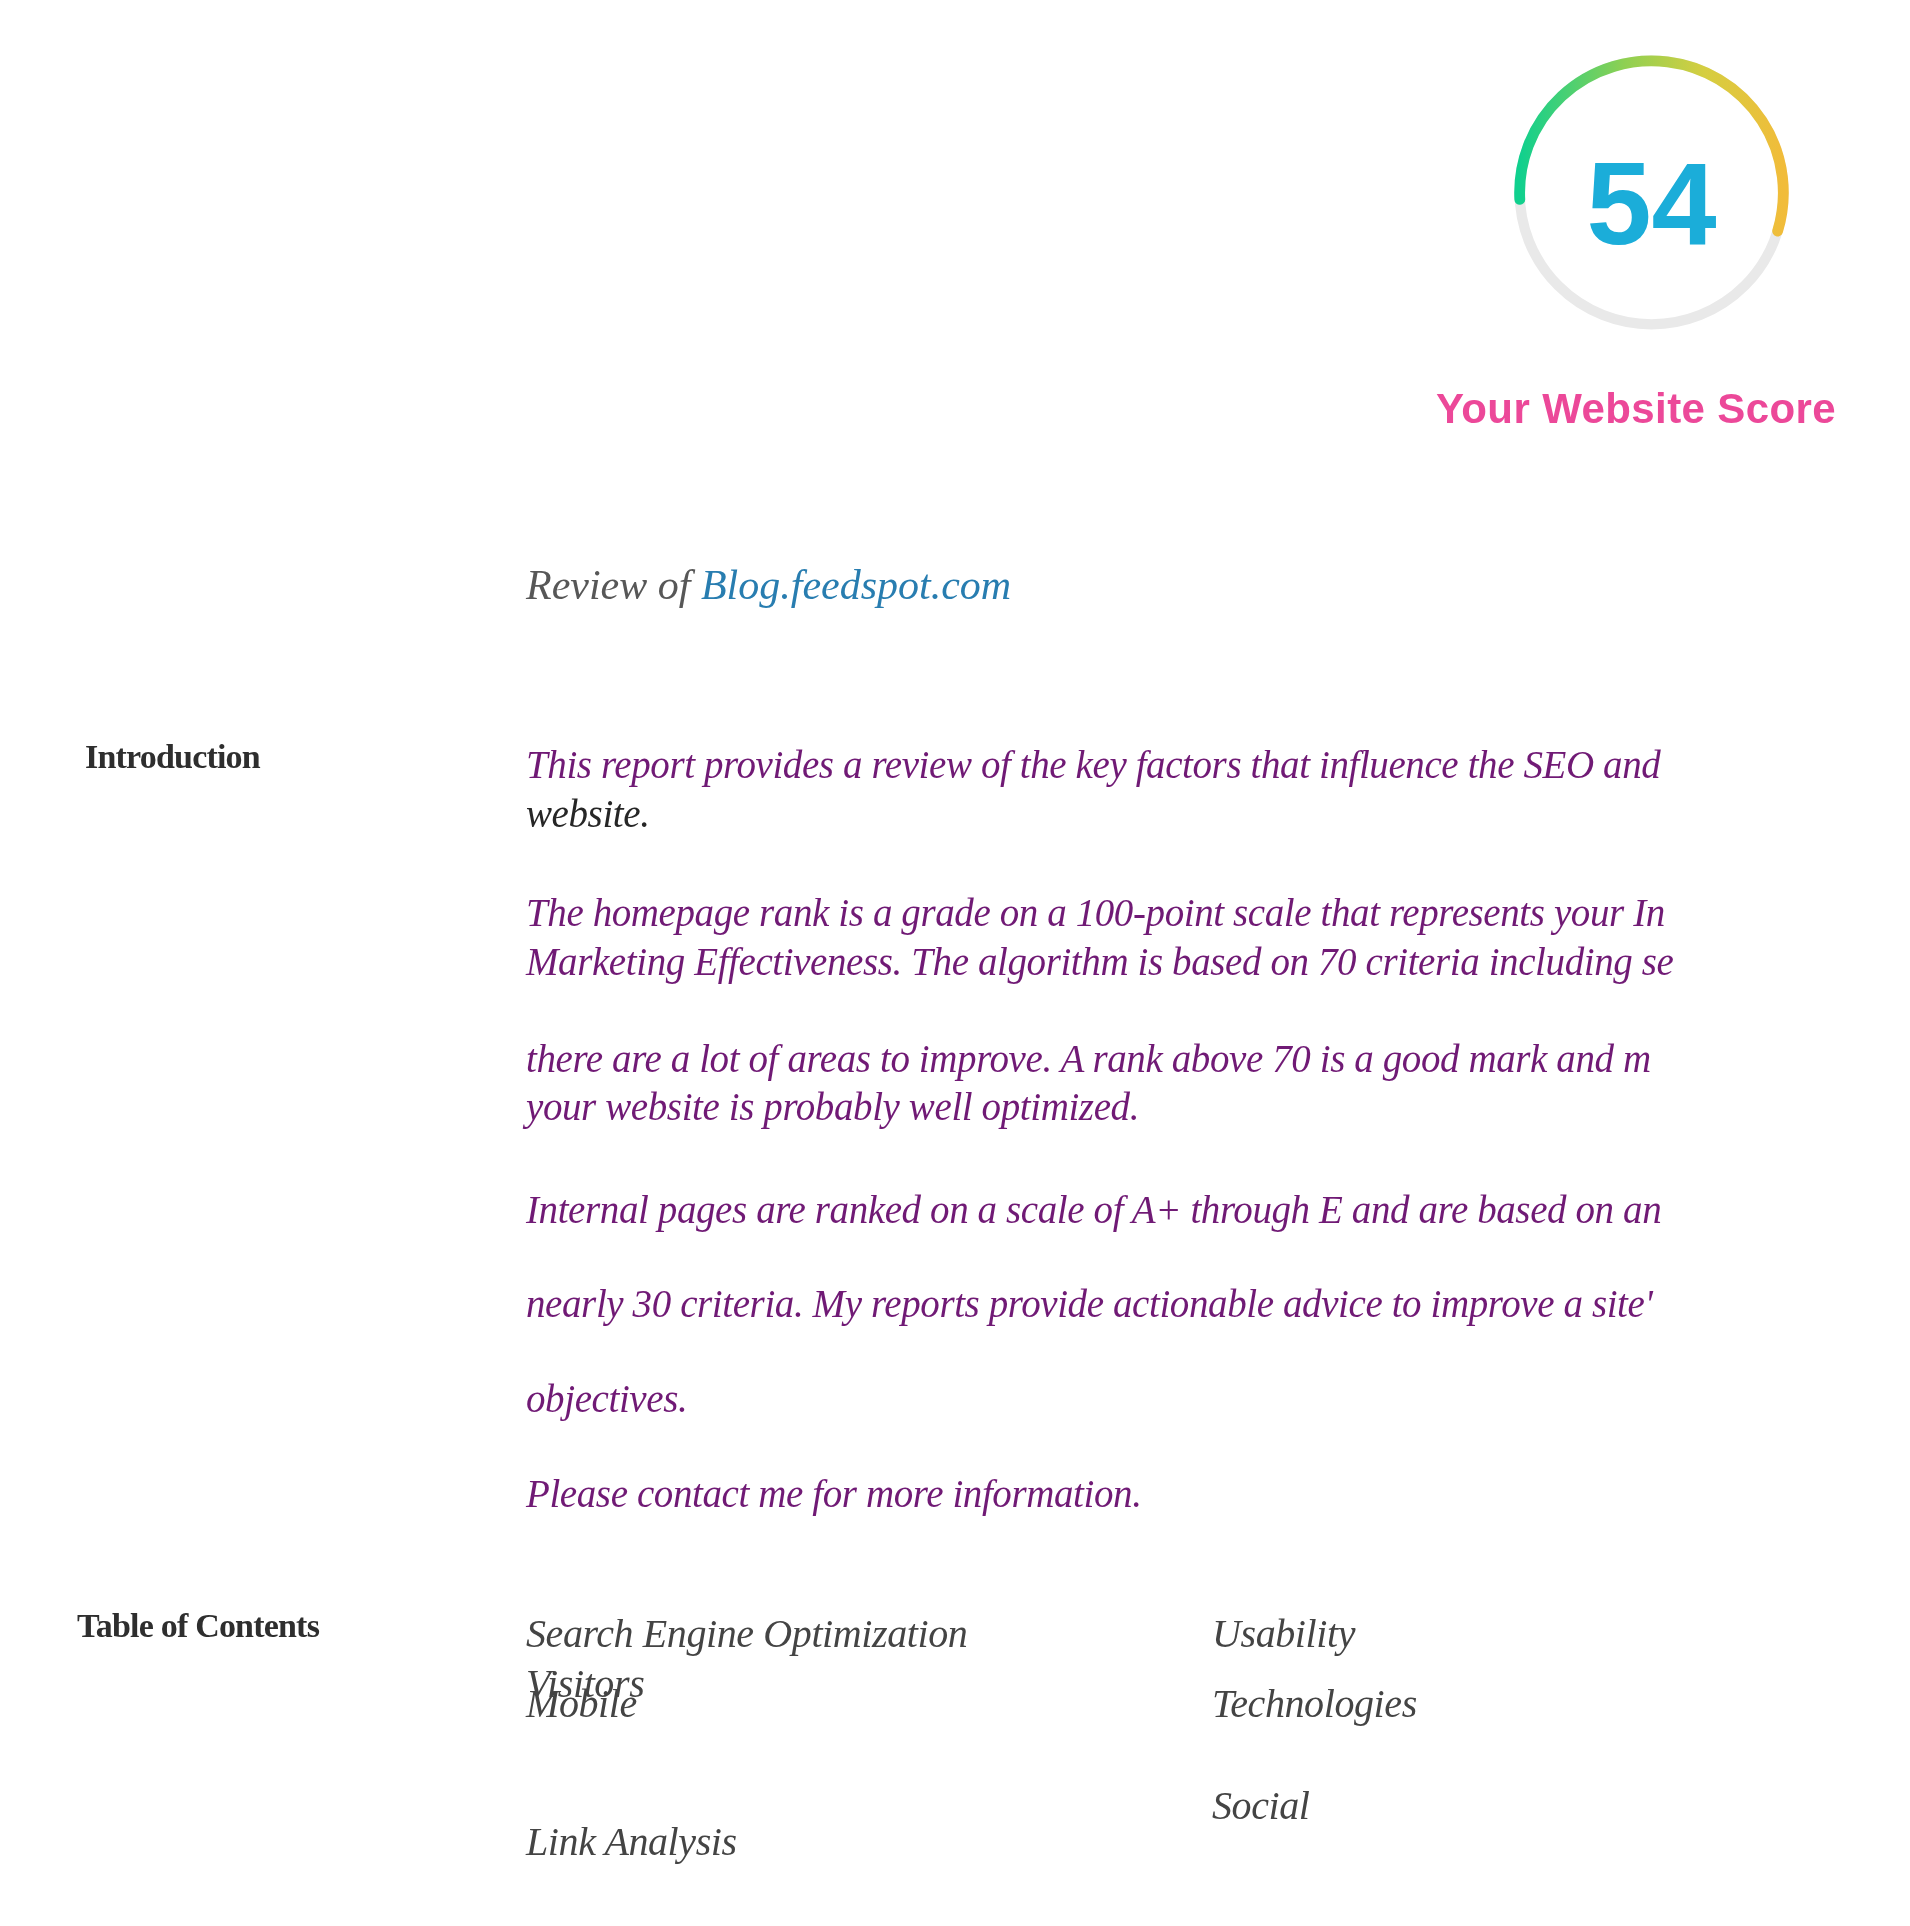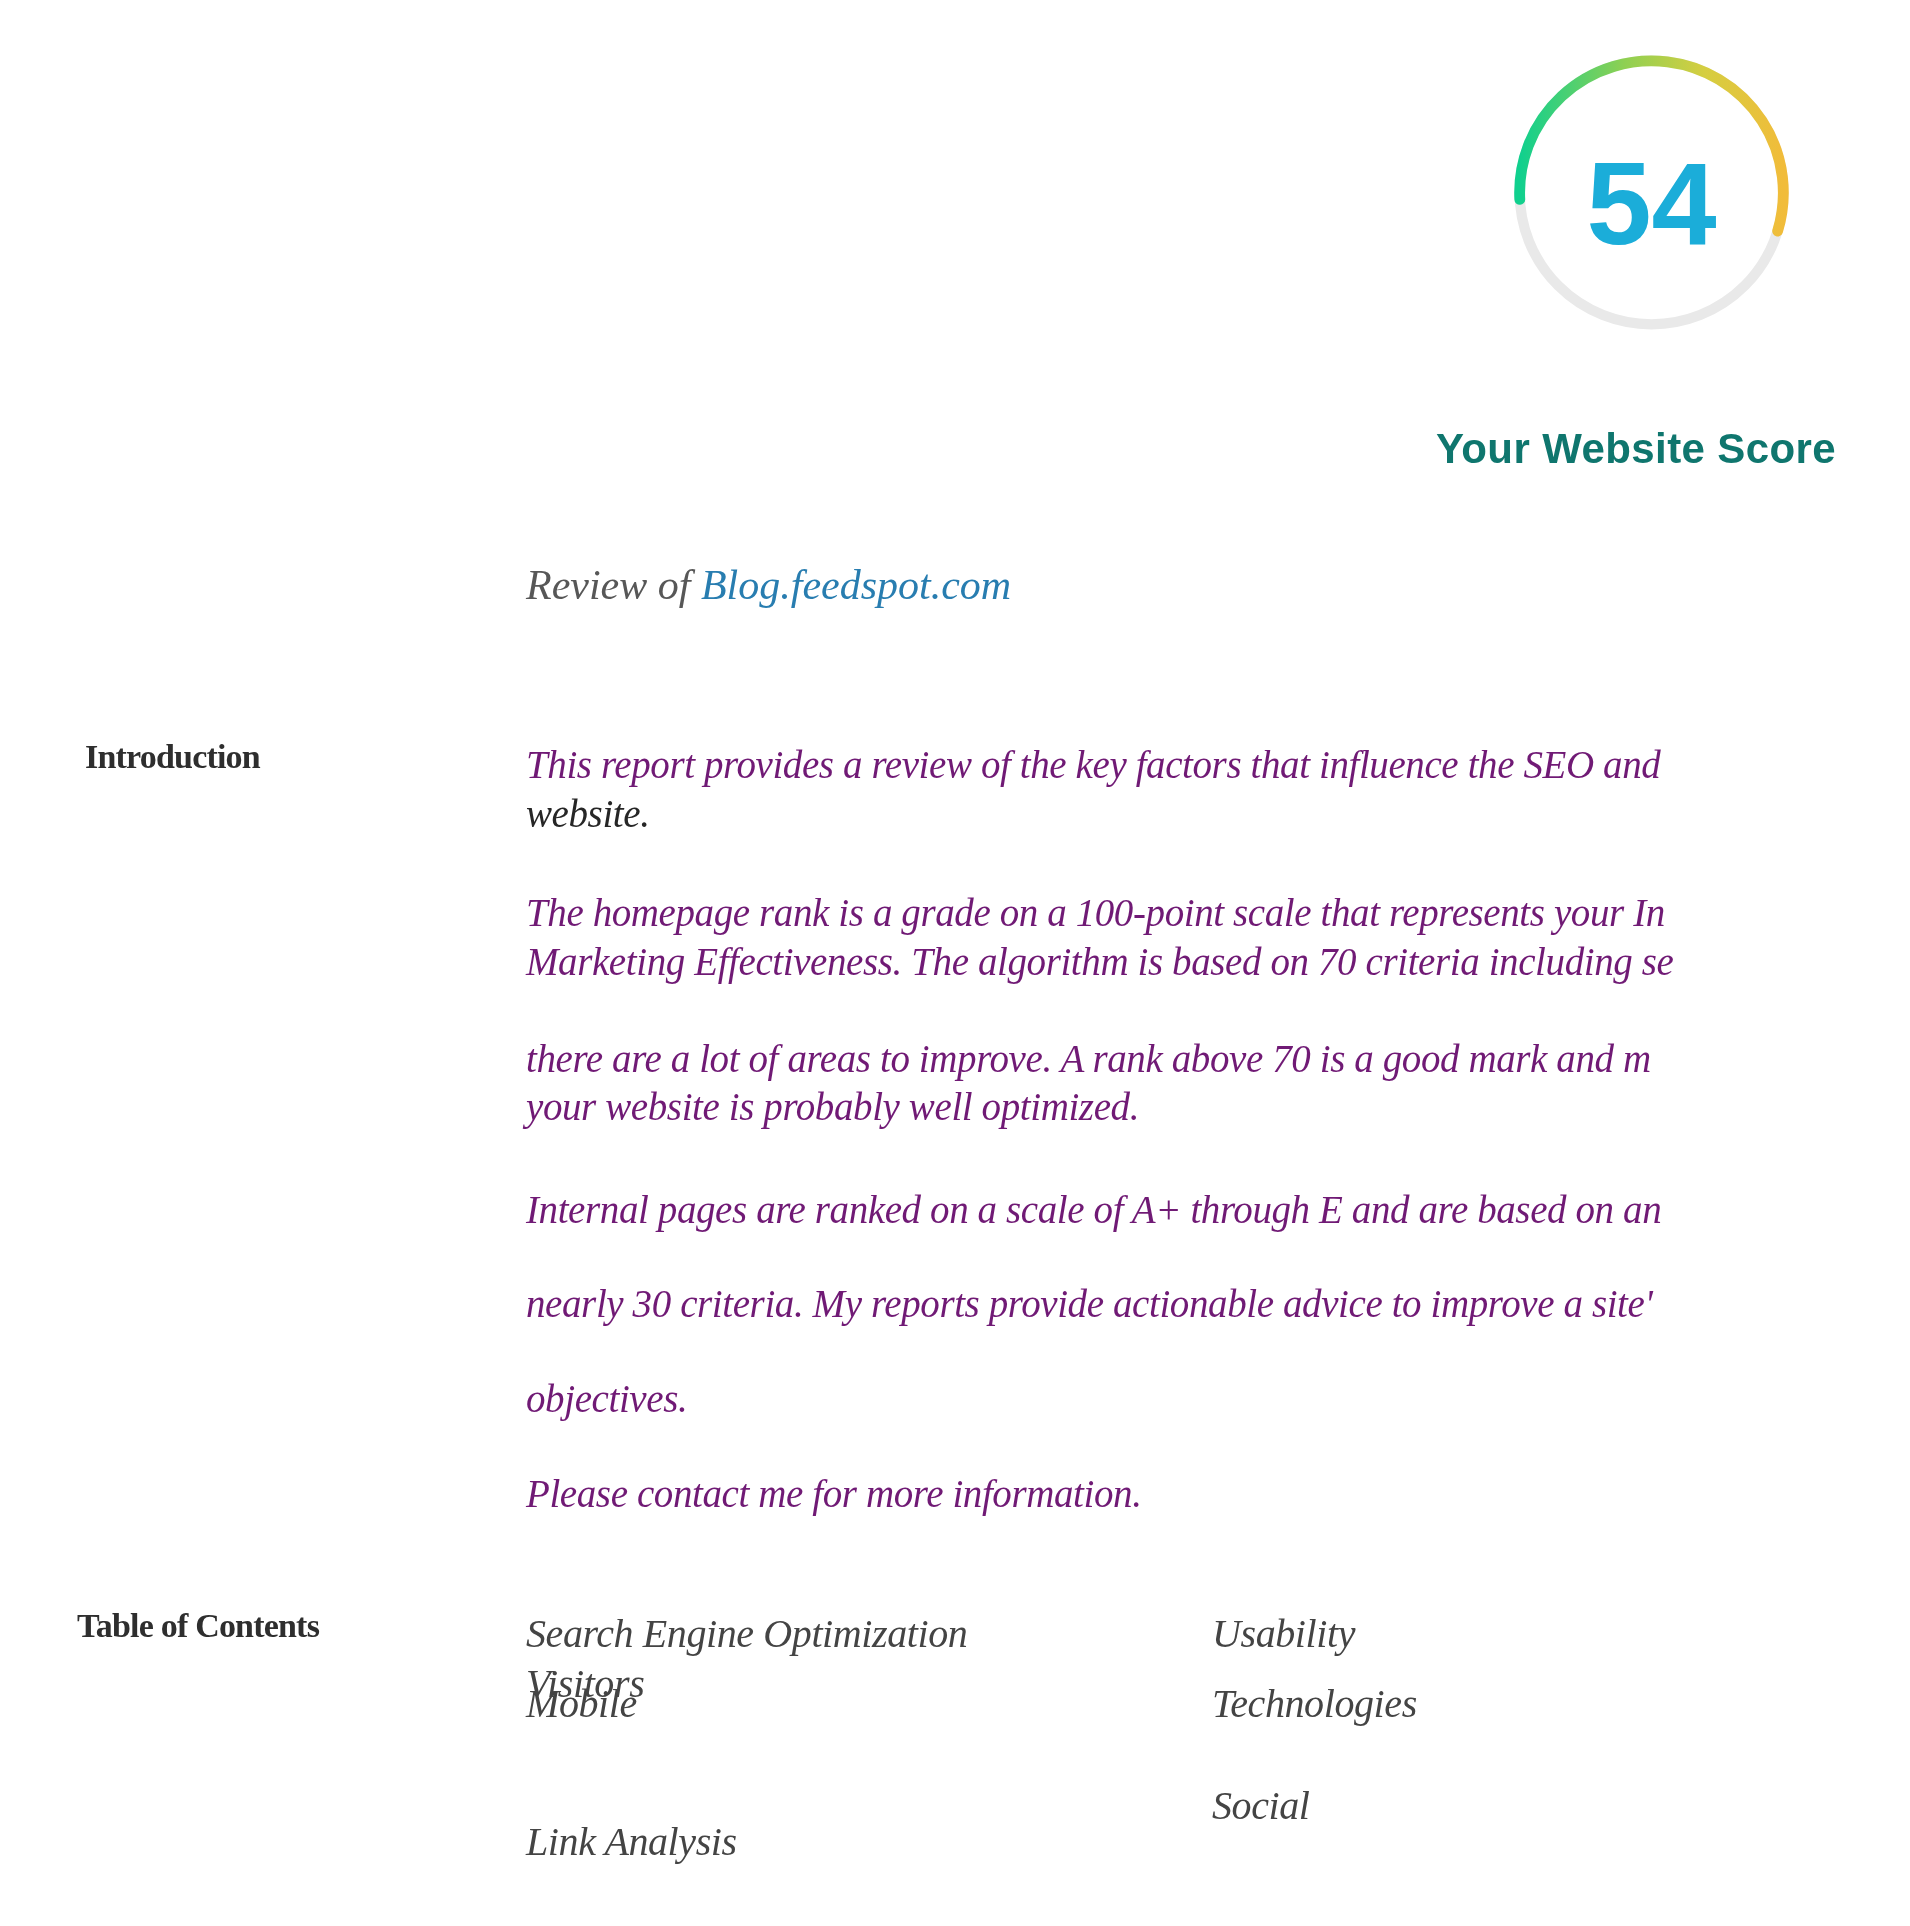--- a/index.html
+++ b/index.html
@@ -33,24 +33,23 @@
     font-size: 117px;
     color: #1badd9;
   }
   .score-label {
     position: absolute;
     left: 1436px;
     top: 385px;
     font-family: "Liberation Sans", sans-serif;
     font-weight: bold;
     font-size: 42px;
-    color: #0f766e;
+    color: #ec4899;
     letter-spacing: 0.4px;
     white-space: nowrap;
-    margin-top: 40px;
   }
 
   
   .review-line {
     position: absolute;
     left: 526px;
     top: 561px;
     font-style: italic;
     font-size: 42px;
     color: #575757;

